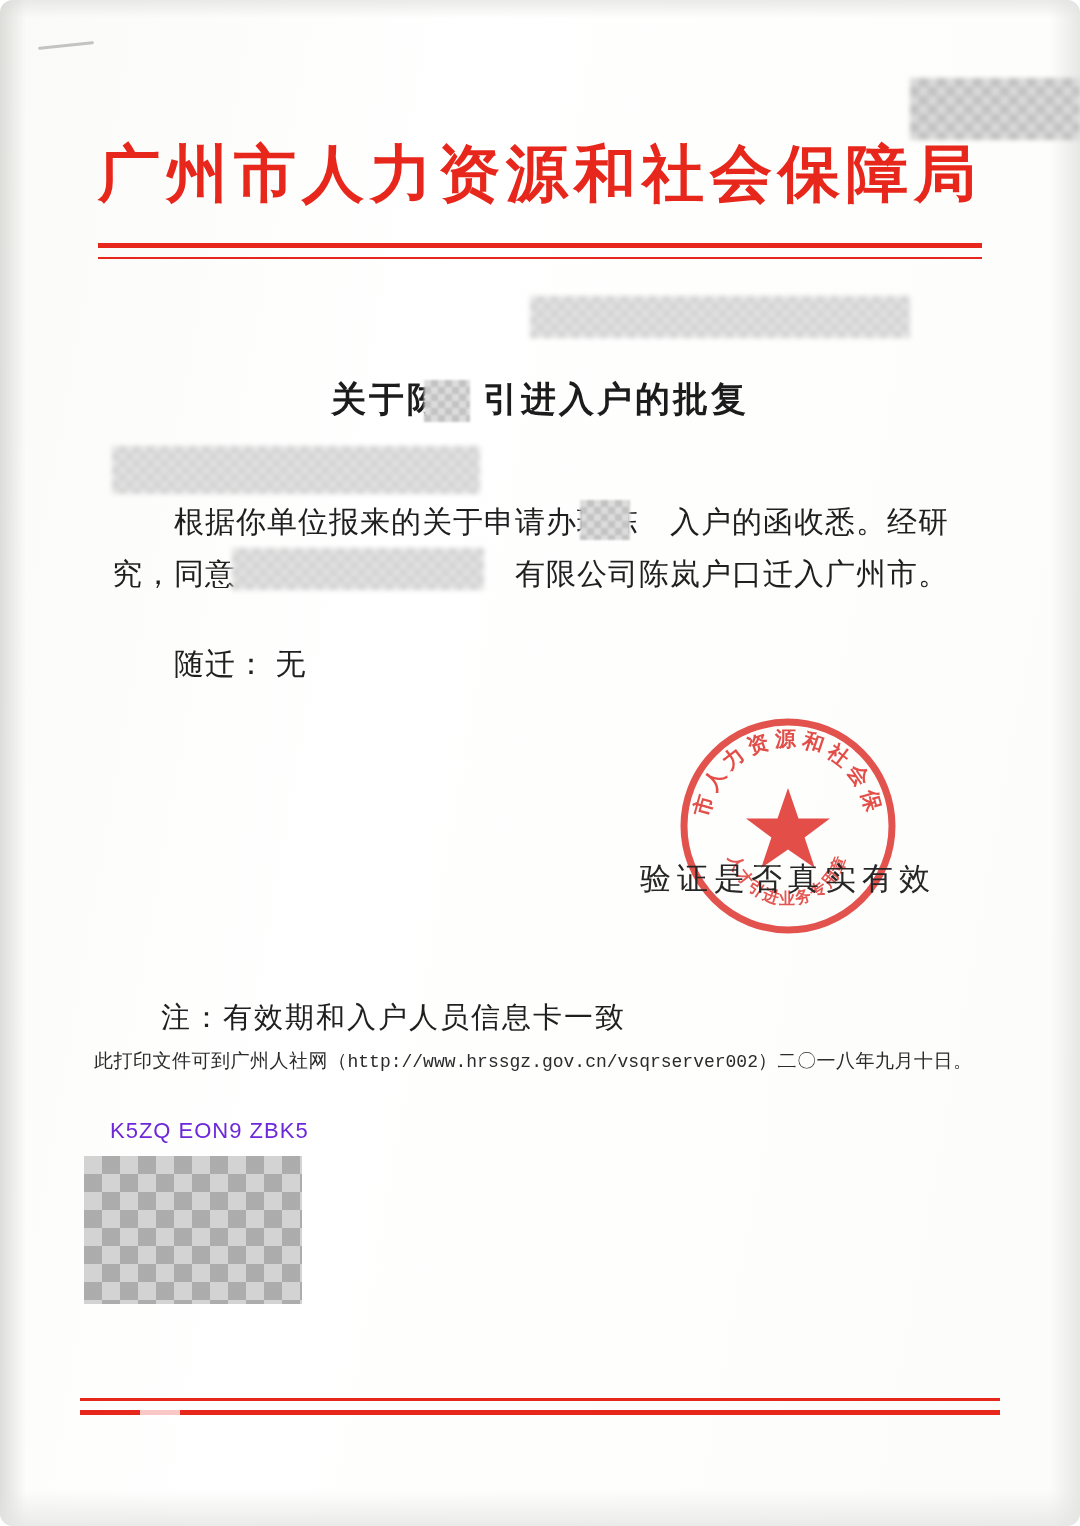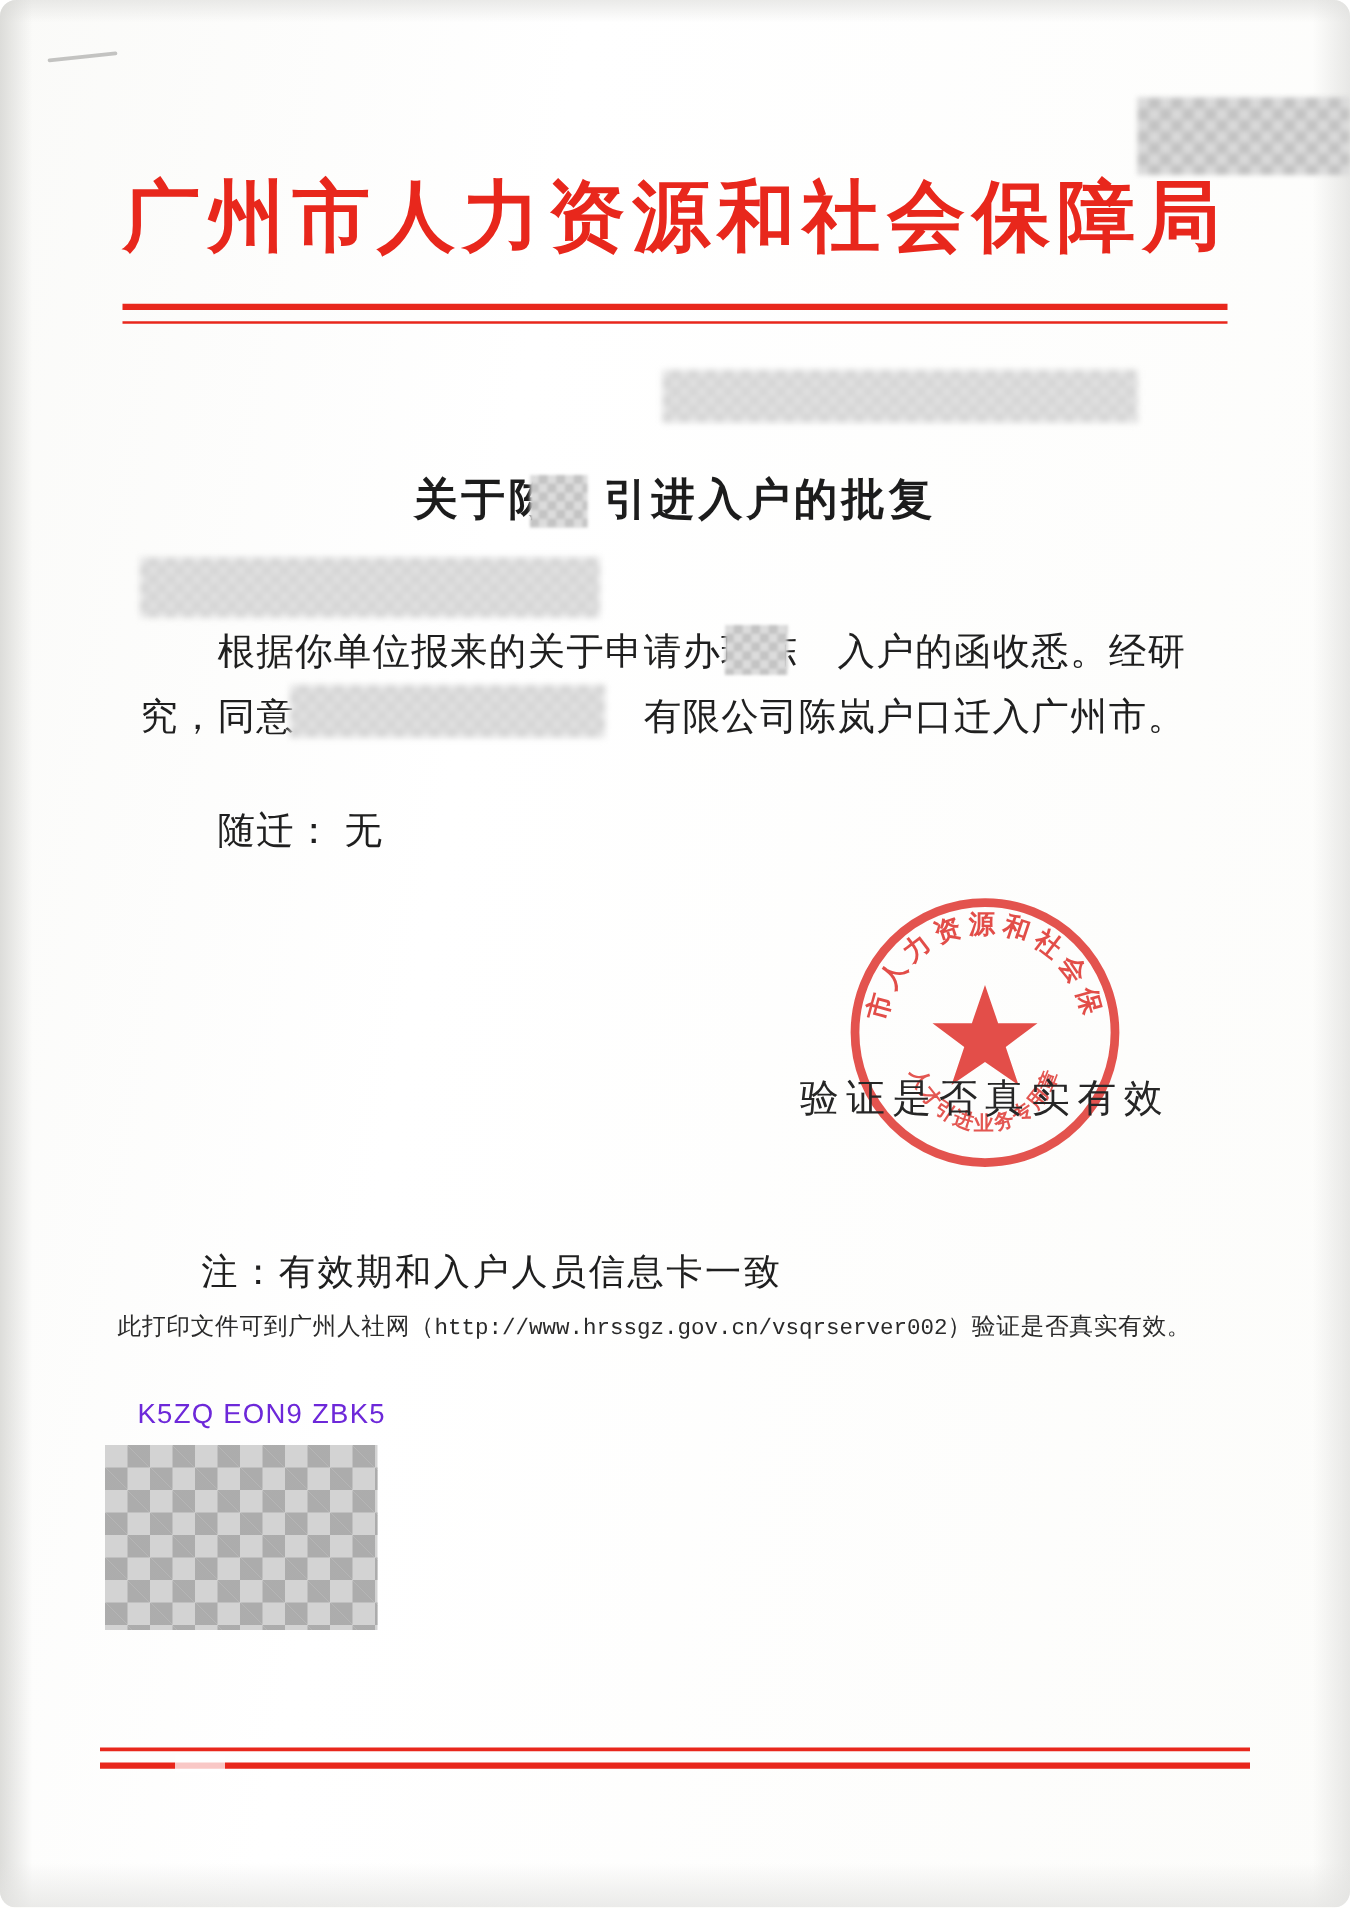--- a/index.html
+++ b/index.html
@@ -306,21 +306,21 @@
     </svg>
   </div>
 
   <div class="doc-date">验证是否真实有效</div>
 
   <div class="note">
     <span>注：有效期和入户人员信息卡一致</span>
   </div>
 
   <div class="disclaimer">
-    <span>此打印文件可到广州人社网（</span><span class="mono">http://www.hrssgz.gov.cn/vsqrserver002</span><span>）验证是否真实有效。</span>
+    <span>此打印文件可到广州人社网（</span><span class="mono">http://www.hrssgz.gov.cn/vsqrserver002</span><span>）二〇一八年九月十日。</span>
   </div>
 
   <div class="verify-code">K5ZQ EON9 ZBK5</div>
 
   <div class="redact redact-qr"></div>
 
   <div class="footer-rule-thin"></div>
   <div class="footer-rule-thick"></div>
   <div class="footer-smudge"></div>
 </div>

